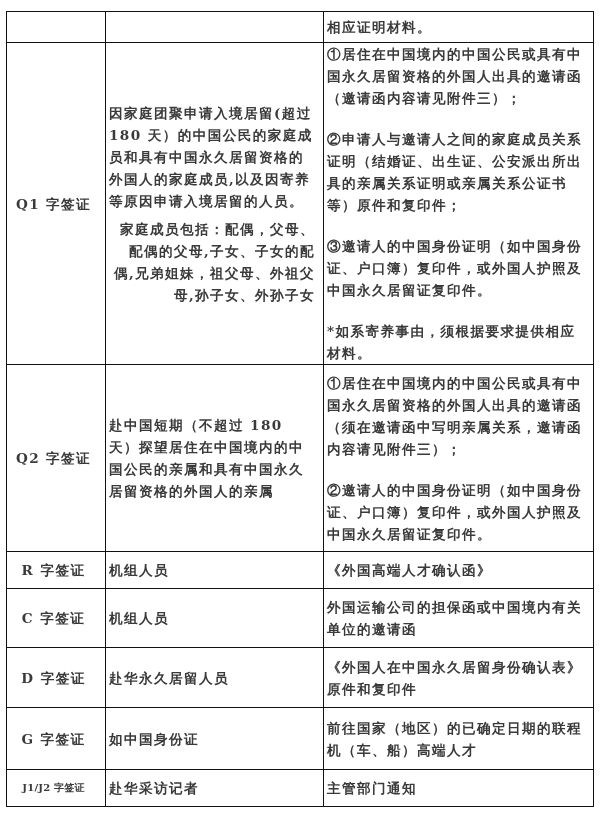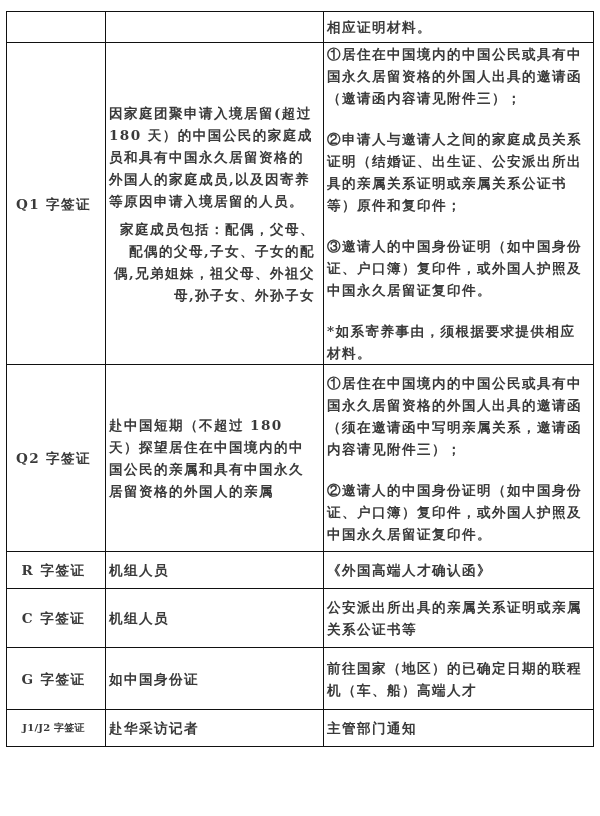--- a/index.html
+++ b/index.html
@@ -85,21 +85,30 @@
       <td class="req">
         <p>《外国高端人才确认函》</p>
       </td>
     </tr>
     <tr class="r4">
       <td class="type">C 字签证</td>
       <td class="who">
         <p>机组人员</p>
       </td>
       <td class="req">
-        <p>公安派出所出具的亲属关系证明或亲属关系公证书等</p>
+        <p>外国运输公司的担保函或中国境内有关单位的邀请函</p>
+      </td>
+    </tr>
+    <tr class="r5">
+      <td class="type">D 字签证</td>
+      <td class="who">
+        <p>赴华永久居留人员</p>
+      </td>
+      <td class="req">
+        <p>《外国人在中国永久居留身份确认表》原件和复印件</p>
       </td>
     </tr>
     <tr class="r6">
       <td class="type">G 字签证</td>
       <td class="who">
         <p>如中国身份证</p>
       </td>
       <td class="req">
         <p>前往国家（地区）的已确定日期的联程机（车、船）高端人才</p>
       </td>

